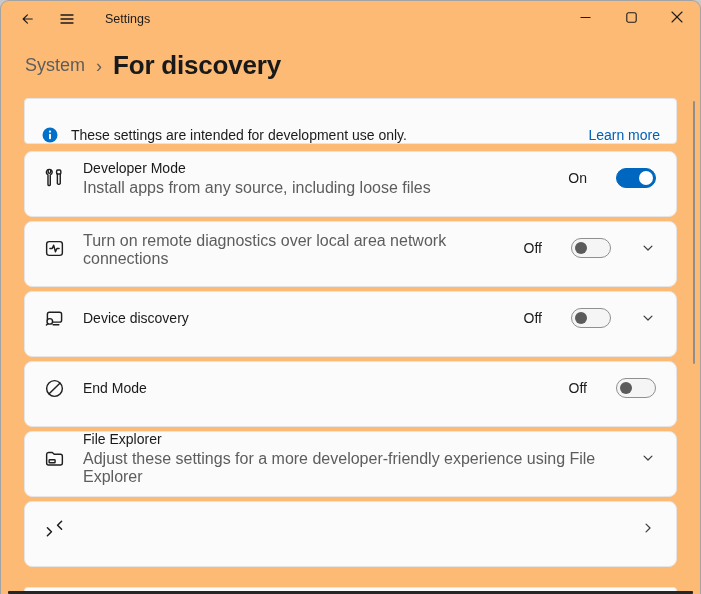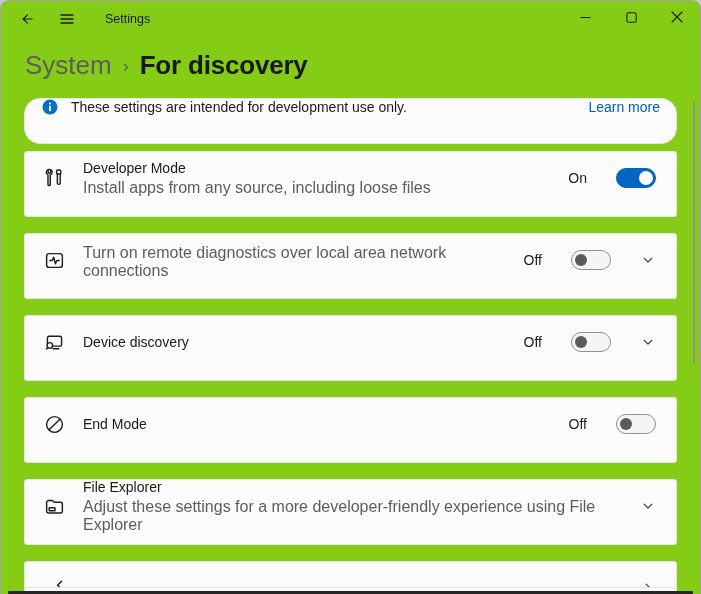--- a/index.html
+++ b/index.html
@@ -5,21 +5,21 @@
   * { box-sizing: border-box; margin: 0; padding: 0; }
   html,body { width:701px; height:594px; }
   body {
     font-family: "Liberation Sans", "DejaVu Sans", sans-serif;
     background: #c9c9c9;
     overflow: hidden;
   }
   .window {
     position: relative;
     width: 701px; height: 594px;
-    background: #84cc16;
+    background: #fdba74;
     border: 1px solid #a3a3a3;
     border-bottom: none;
     border-radius: 9px 9px 0 0;
     overflow: hidden;
   }
   
   .titlebar {
     height: 36px;
     display: flex;
     align-items: center;
@@ -50,21 +50,21 @@
     background: transparent; border: none; cursor: pointer;
     color: #1b1b1b;
   }
   
   .breadcrumb {
     display: flex;
     align-items: center;
     margin: 13px 0 0 24px;
   }
   .crumb-parent {
-    font-size: 26px;
+    font-size: 18px;
     color: #5d5d5d;
     cursor: pointer;
   }
   .crumb-sep {
     font-size: 18px;
     color: #5d5d5d;
     margin: 2px 11px 0 11px;
   }
   .crumb-current {
     font-size: 26px;
@@ -74,23 +74,23 @@
   }
   
   .content {
     padding: 0 23px;
     margin-top: 17px;
   }
   .banner {
     height: 46px;
     background: #fbfbfb;
     border: 1px solid #e5e5e5;
-    border-radius: 16px;
-    display: flex;
-    align-items: flex-start;
+    border-radius: 4px;
+    display: flex;
+    align-items: flex-end;
     padding: 0 16px 0 17px;
     margin-bottom: 7px;
   }
   .banner-icon { width: 16px; height: 16px; display:flex; }
   .banner-text {
     margin-left: 13px;
     font-size: 14px;
     color: #1b1b1b;
   }
   .banner-link {
@@ -98,25 +98,25 @@
     font-size: 14px;
     color: #005fb8;
     background: none; border: none; cursor: pointer;
     font-family: inherit;
   }
   
   .card.row {
     height: 66px;
     background: #fbfbfb;
     border: 1px solid #e5e5e5;
-    border-radius: 3px;
+    border-radius: 8px;
     display: flex;
     align-items: center;
     padding: 0 20px 12px 17px;
-    margin-bottom: 16px;
+    margin-bottom: 4px;
     cursor: default;
   }
   .row-icon {
     width: 24px; height: 24px;
     color: #1f1f1f;
     display: flex; align-items: center; justify-content: center;
     flex: 0 0 auto;
   }
   .row-icon svg { display:block; }
   .row-text { margin-left: 17px; min-width: 0; }

